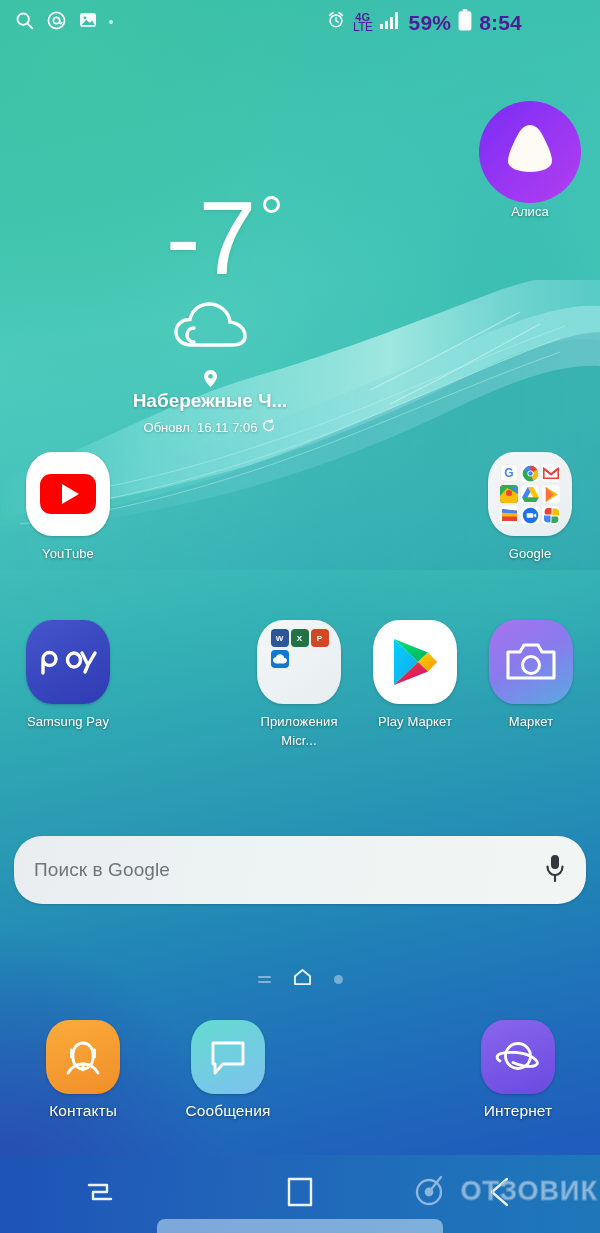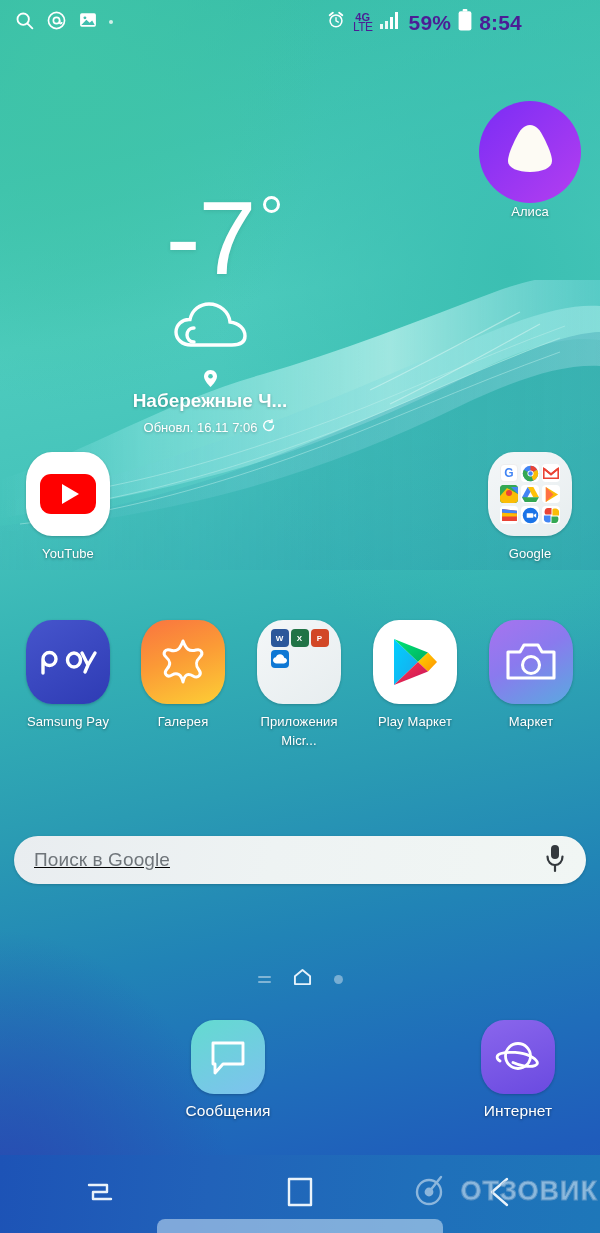--- a/index.html
+++ b/index.html
@@ -81,26 +81,25 @@
   .app-label {
     margin-top:8px; font-size:13px; color:#fff; font-weight:400; line-height:19px;
     text-shadow:0 1px 3px rgba(0,0,0,.45); letter-spacing:.1px;
     word-break:break-word;
   }
   
   .squircle { width:84px; height:84px; border-radius:26px/30px; overflow:hidden;
               display:flex; align-items:center; justify-content:center; position:relative; }
   
   .searchbar {
-    position:absolute; left:14px; top:836px; width:572px; height:48px;
+    position:absolute; left:14px; top:836px; width:572px; height:68px;
     background:linear-gradient(100deg,#e9edf0 0%,#eef3f3 45%,#f1f6f4 100%);
     border-radius:28px; display:flex; align-items:center;
     box-shadow:0 1px 3px rgba(0,0,0,.18);
     padding:0 20px;
-    text-decoration:underline;
   }
   .search-ph { flex:1; font-size:19px; color:#6f757a; letter-spacing:.1px; }
   
   .pagedots {
     position:absolute; left:0; top:968px; width:600px;
     display:flex; align-items:center; justify-content:center; gap:22px;
   }
   .pd-lines { display:flex; flex-direction:column; gap:3px; opacity:.55; }
   .pd-lines i { display:block; width:13px; height:2px; background:#cfe2ef; border-radius:1px; }
   .pd-dot { width:9px; height:9px; border-radius:50%; background:#cfe2ef; opacity:.5; }
@@ -379,30 +378,20 @@
         <svg width="60" height="30" viewBox="0 0 60 30" fill="none" stroke="#ffffff" stroke-width="3.4" stroke-linecap="round" stroke-linejoin="round">
           <path d="M5 26 L5 12 A6.5 6.5 0 0 1 18 12 A6.5 6.5 0 0 1 5 12"></path>
           <path d="M36 6 A6.5 7 0 1 0 36 20 A6.5 7 0 0 0 36 6"></path>
           <path d="M44 6 L50 18 M57 6 L50 18 L47 25"></path>
         </svg>
       </div>
     </div>
     <div class="app-label">Samsung Pay</div>
   </div>
 
-  <div class="app" style="left:127px; top:620px;">
-    <div class="app-ico">
-      <div class="squircle" style="background:linear-gradient(160deg,#fa7440 0%,#fb9a36 45%,#fdcf35 100%); box-shadow:0 1px 3px rgba(0,0,0,.22);">
-        <svg width="54" height="54" viewBox="0 0 54 54" fill="none" stroke="#ffffff" stroke-width="3" stroke-linecap="round" stroke-linejoin="round">
-          <path d="M27 6 C30 14 33 17 40 15 C45 13.5 48 18 44 22 C39.5 26.5 39 30 43 35 C46.5 39.5 42 44 37 41 C32 38 28.5 39.5 27 47 C25.5 39.5 21 37 16 40 C11 43 7 38.5 11 34 C15 29.5 14.5 26 10 22 C6 18.5 9 13.5 14 15 C21 17.5 24 14 27 6 Z"></path>
-        </svg>
-      </div>
-    </div>
-    <div class="app-label">Галерея</div>
-  </div>
 
   <div class="app" style="left:243px; top:620px;">
     <div class="app-ico">
       <div class="folder" style="align-items:flex-start; padding-top:9px;">
         <div class="fgrid micro">
           <span class="fi" style="background:#2b579a;font-size:8px;">W</span>
           <span class="fi" style="background:#217346;font-size:8px;">X</span>
           <span class="fi" style="background:#d24726;font-size:8px;">P</span>
           <span class="fi" style="background:#0f78d4;">
             <svg width="14" height="10" viewBox="0 0 16 11">
@@ -477,20 +466,33 @@
       </span>
     <span>
       <svg width="19" height="18" viewBox="0 0 20 19" fill="none" stroke="#e6f2fb" stroke-width="2" stroke-linejoin="round">
         <path d="M10 2 L18 8.6 L18 17 L2 17 L2 8.6 Z"></path>
       </svg>
     </span>
     <span class="pd-dot"></span>
   </div>
 
   <div class="dock">
+    <div class="app" style="left:18px; top:0;">
+      <div class="app-ico">
+        <div class="squircle" style="background:linear-gradient(160deg,#fbab3c 0%,#f08f28 100%); box-shadow:0 1px 3px rgba(0,0,0,.22);">
+          <svg width="46" height="46" viewBox="0 0 46 46" fill="none" stroke="#ffffff" stroke-width="2.8" stroke-linecap="round">
+            <path d="M13 20 A10 11 0 0 1 33 20 L33 24 A10 11 0 0 1 13 24 Z"></path>
+            <path d="M11.5 16 L11.5 23 M34.5 16 L34.5 23"></path>
+            <path d="M8 39 C12 32 18 30 23 30 C28 30 34 32 38 39"></path>
+            <path d="M23 30 L23 36"></path>
+          </svg>
+        </div>
+      </div>
+      <div class="app-label">Контакты</div>
+    </div>
 
     <div class="app" style="left:163px; top:0;">
       <div class="app-ico">
         <div class="squircle" style="background:linear-gradient(155deg,#63dbd0 0%,#7ec1ef 100%); box-shadow:0 1px 3px rgba(0,0,0,.22);">
           <svg width="46" height="42" viewBox="0 0 46 42" fill="none" stroke="#ffffff" stroke-width="2.9" stroke-linejoin="round" stroke-linecap="round">
             <path d="M8 7 L38 7 L38 28 L18 28 L10 37 L10 28 L8 28 Z"></path>
           </svg>
         </div>
       </div>
       <div class="app-label">Сообщения</div>

